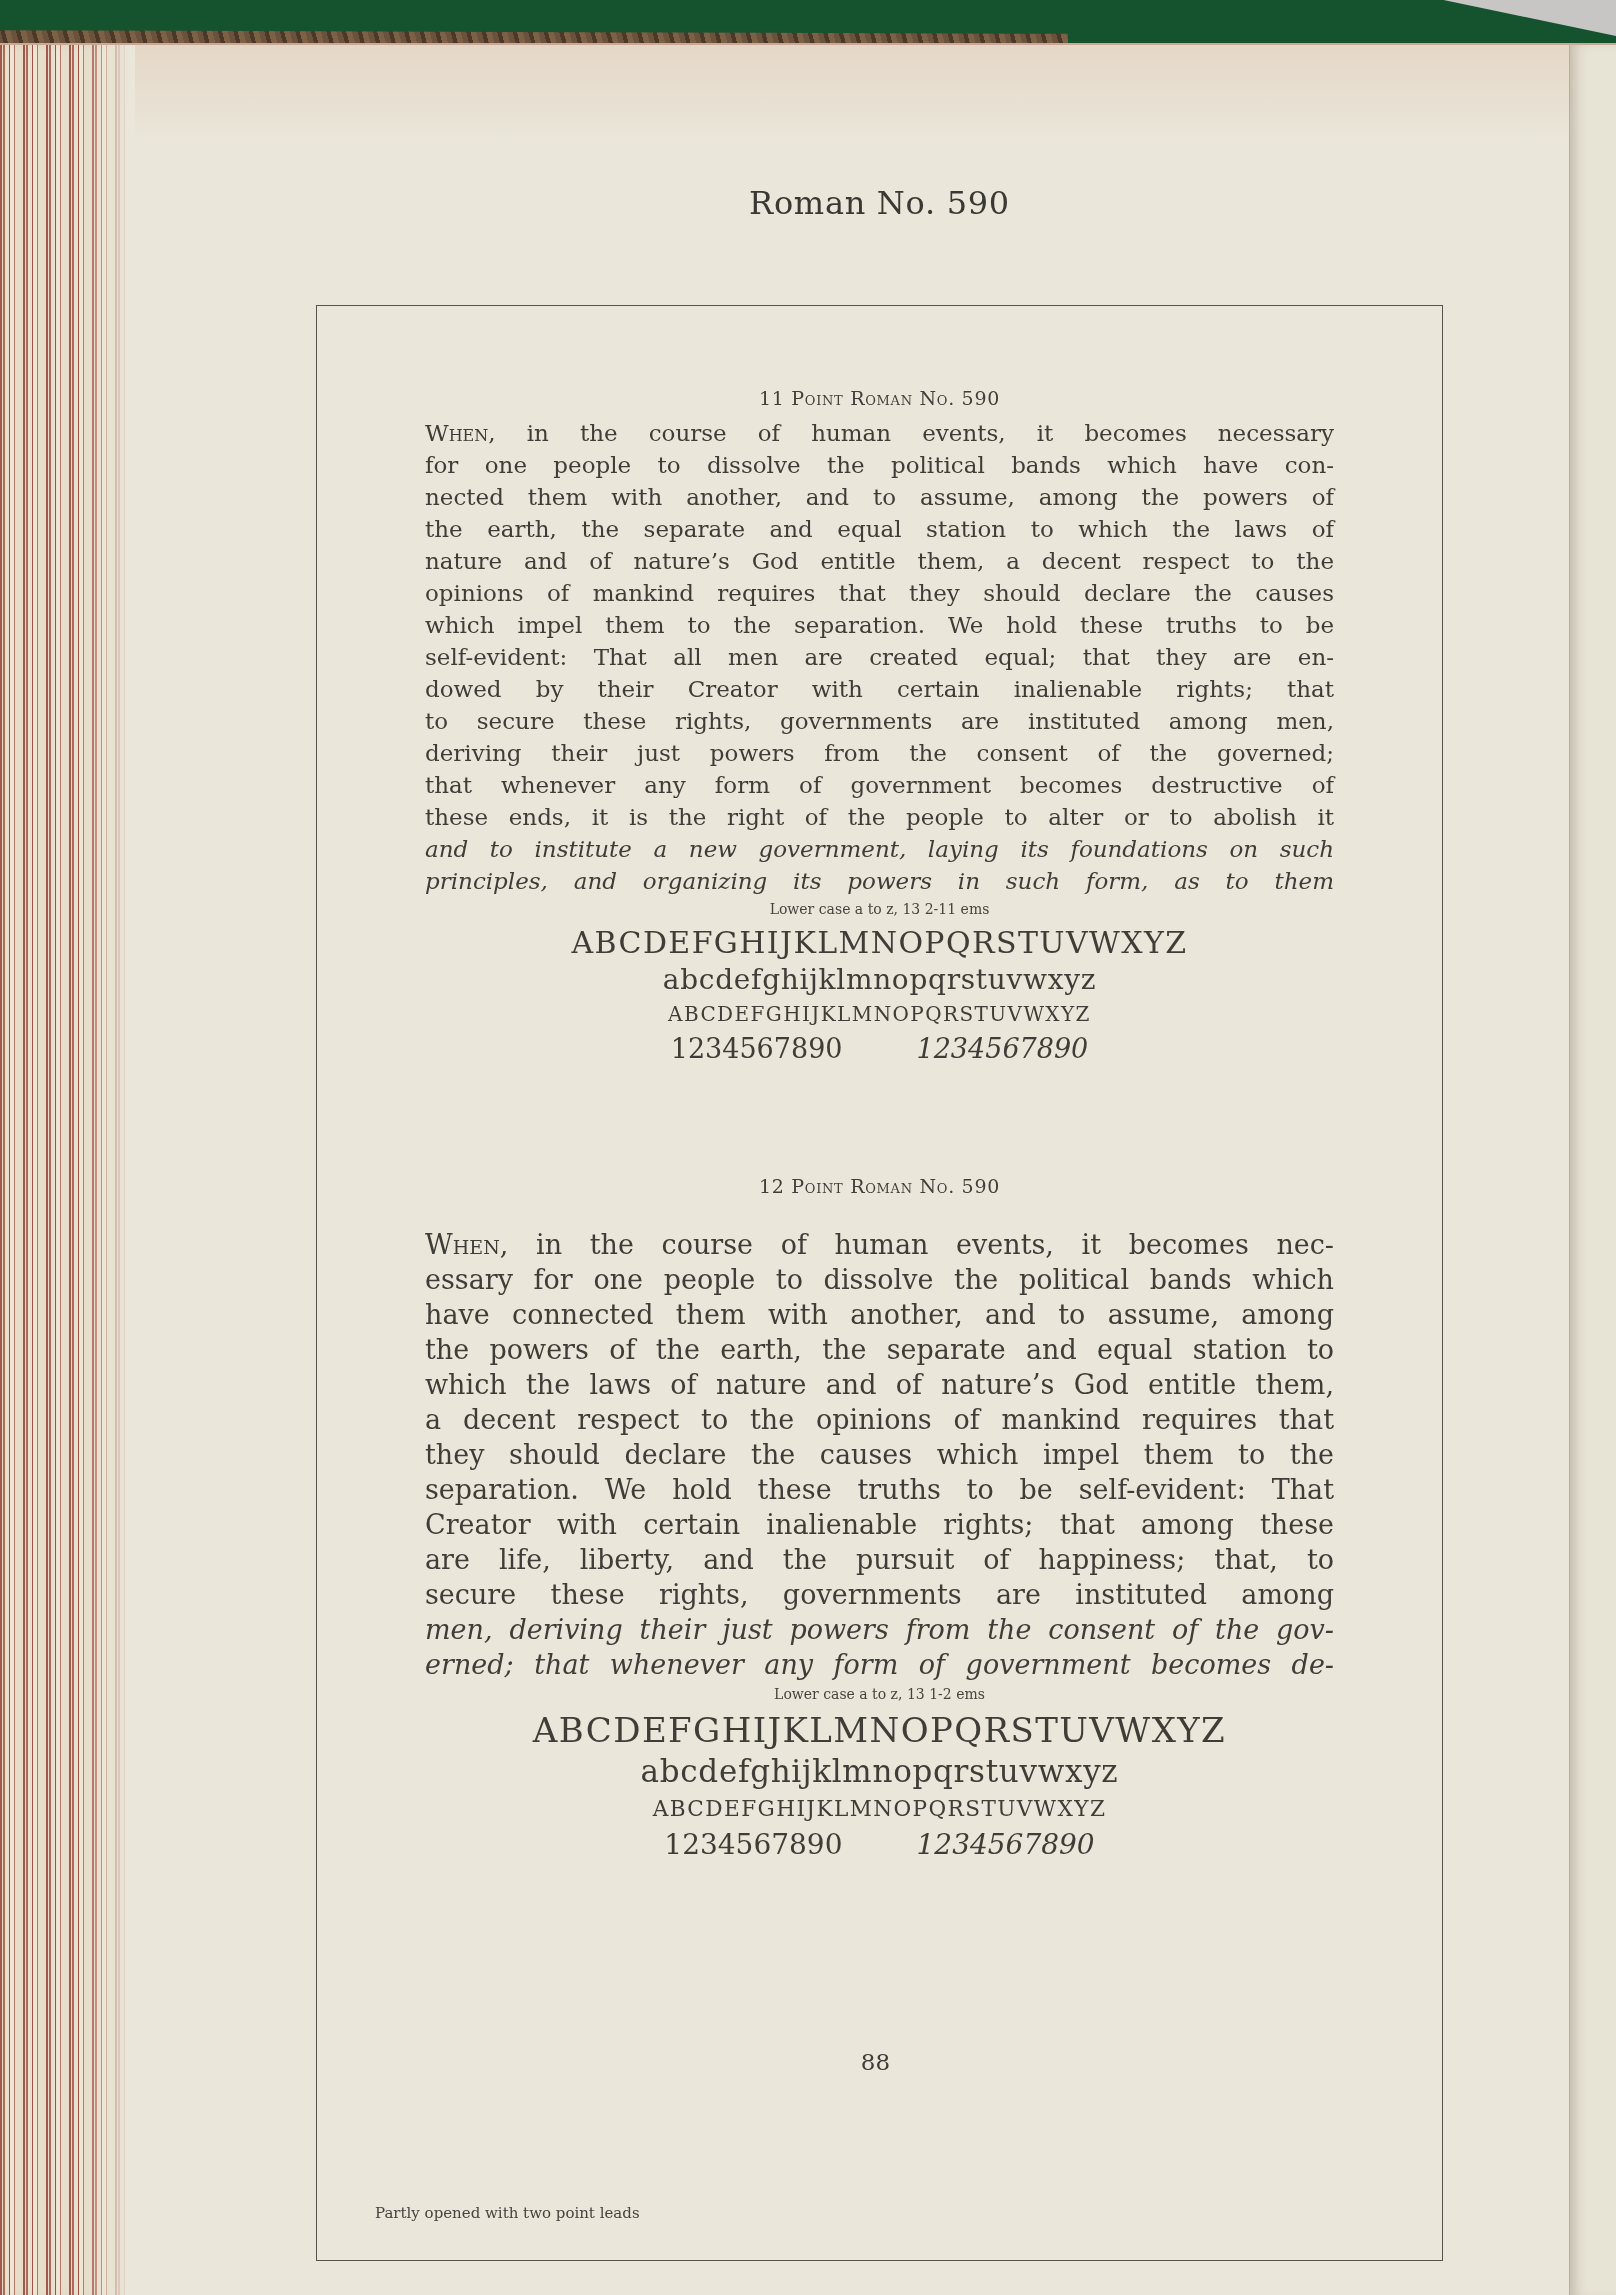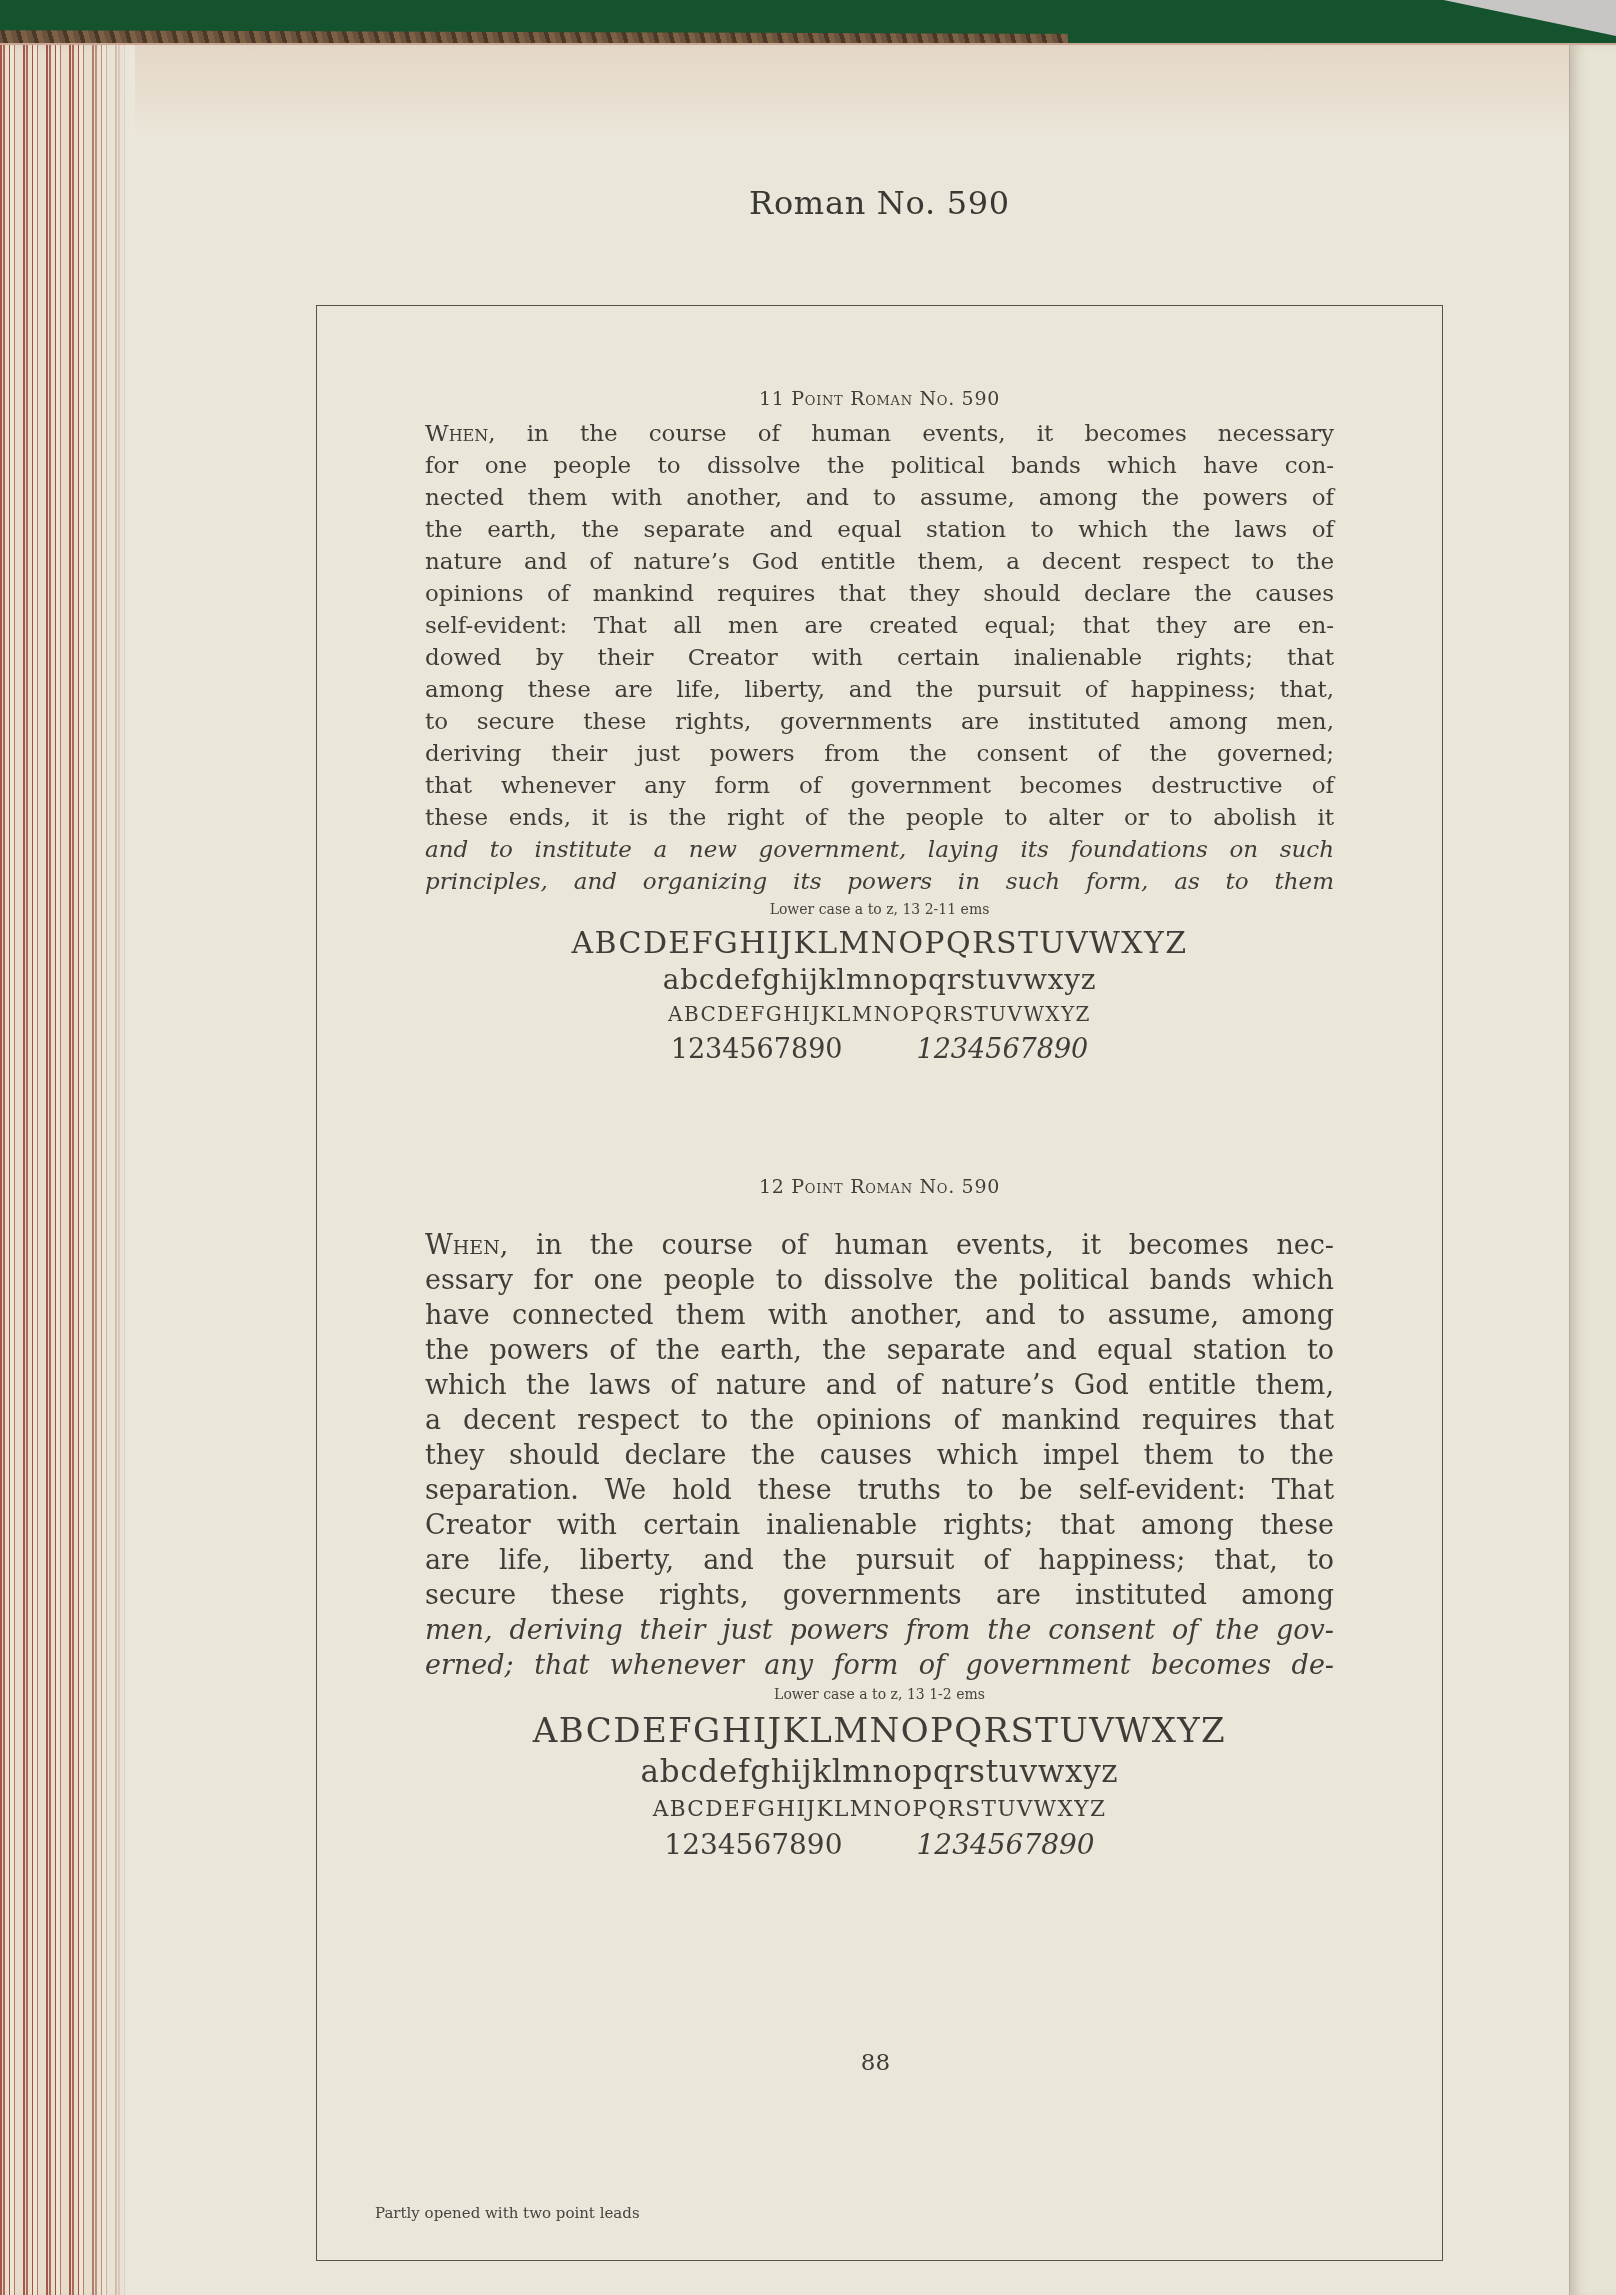--- a/index.html
+++ b/index.html
@@ -116,23 +116,23 @@
 
       <section class="spec1">
         <h2 class="spec-heading">11 Point Roman No. 590</h2>
         <div class="para p11">
           <div class="line"><span class="lead">When,</span> <span>in the course of human events, it becomes necessary</span></div>
           <div class="line">for one people to dissolve the political bands which have con-</div>
           <div class="line">nected them with another, and to assume, among the powers of</div>
           <div class="line">the earth, the separate and equal station to which the laws of</div>
           <div class="line">nature and of nature’s God entitle them, a decent respect to the</div>
           <div class="line">opinions of mankind requires that they should declare the causes</div>
+          <div class="line">which impel them to the separation. We hold these truths to be</div>
           <div class="line">self-evident: That all men are created equal; that they are en-</div>
           <div class="line">dowed by their Creator with certain inalienable rights; that</div>
-          <div class="line">among these are life, liberty, and the pursuit of happiness; that,</div>
           <div class="line">to secure these rights, governments are instituted among men,</div>
           <div class="line">deriving their just powers from the consent of the governed;</div>
           <div class="line">that whenever any form of government becomes destructive of</div>
           <div class="line">these ends, it is the right of the people to alter or to abolish it</div>
           <div class="line it">and to institute a new government, laying its foundations on such</div>
           <div class="line it">principles, and organizing its powers in such form, as to them</div>
         </div>
         <div class="measure">Lower case a to z, 13 2-11 ems</div>
         <div class="alpha caps">ABCDEFGHIJKLMNOPQRSTUVWXYZ</div>
         <div class="alpha lower">abcdefghijklmnopqrstuvwxyz</div>

